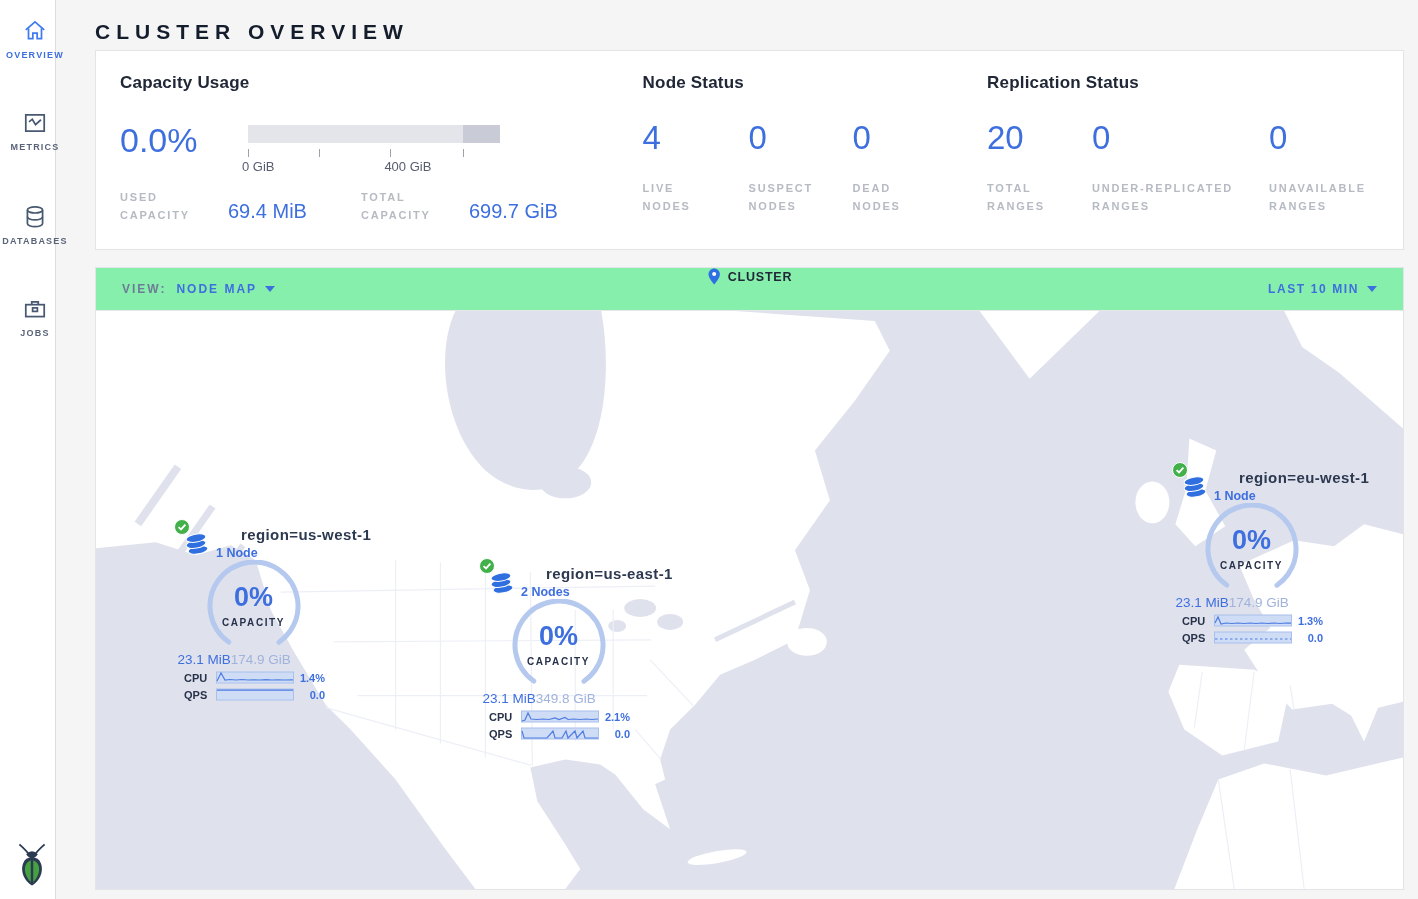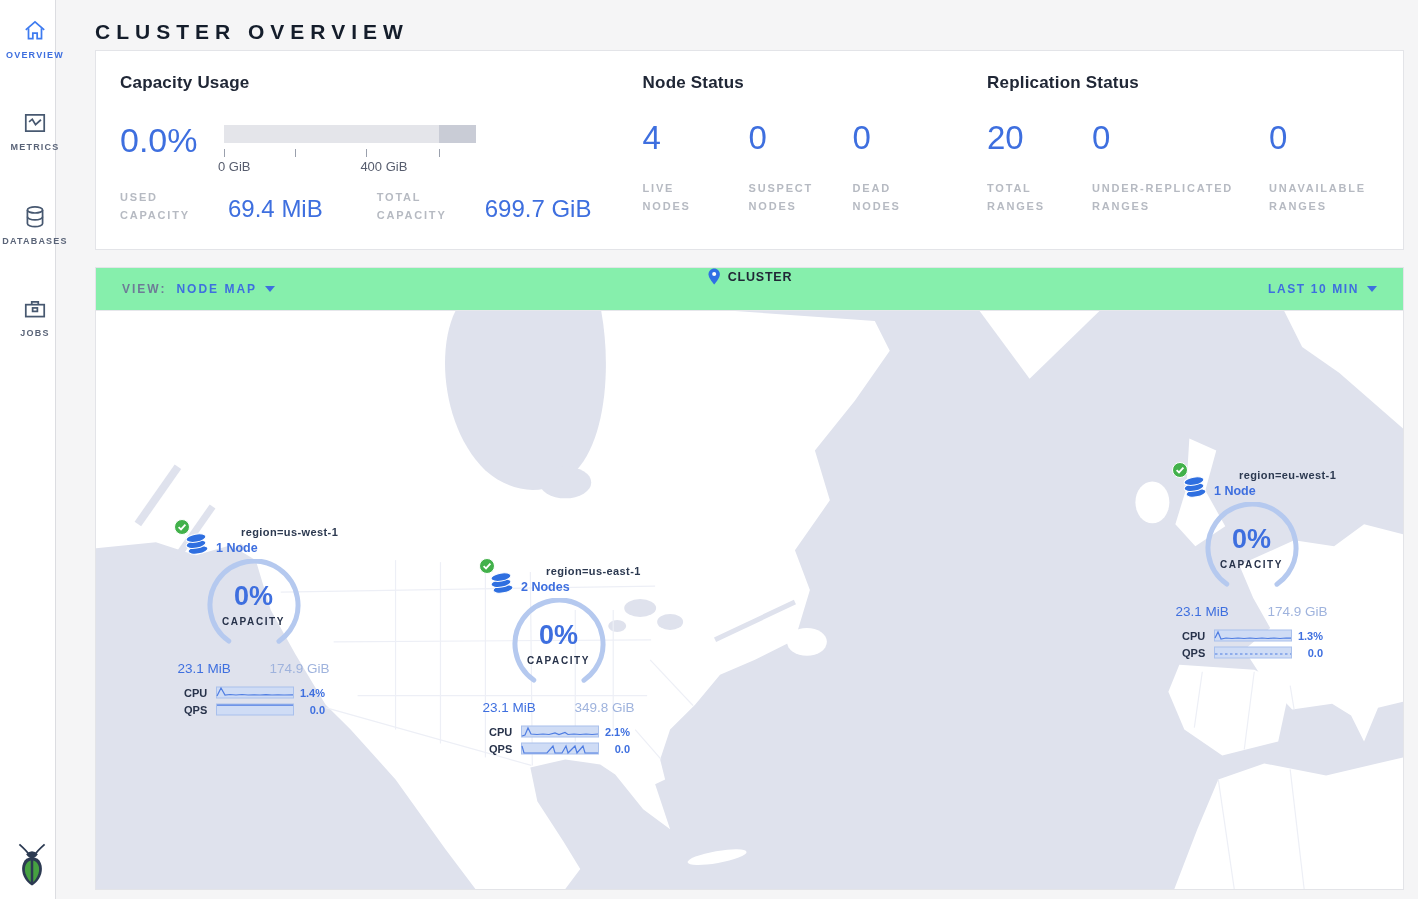--- a/index.html
+++ b/index.html
@@ -22,33 +22,33 @@
     letter-spacing:6px; color:#141d2b; }
 
   .panel { background:#fff; border:1px solid #e3e4e8; }
 
   
   .stats { height:200px; display:flex; padding:22px 24px 0 24px; }
   .sec-title { font-size:17px; font-weight:bold; color:#202736; letter-spacing:.2px; }
   .sec-cap { width:528px; }
   .sec-nodes { width:348px; }
   .sec-repl { flex:1; }
-  .cap-row { display:flex; margin-top:30px; }
+  .cap-row { display:flex; margin-top:30px;gap:24px; }
   .cap-pct { font-size:34px; color:#3e6fdf; line-height:1; width:104px; }
   .cap-barwrap { position:relative; width:252px; margin-top:2px; }
   .cap-bar { position:relative; height:18px; background:#e4e5ea; overflow:hidden; }
   .cap-bar .dark { position:absolute; right:0; top:0; bottom:0; width:14.5%; background:#c9ccd6; }
   .tick { position:absolute; top:24px; width:1px; height:8px; background:#9aa0ad; }
   .tick-lbl { position:absolute; top:34px; transform:translateX(-6px); font-size:13px; color:#575d6e; white-space:nowrap; }
   .cap-legend { display:flex; margin-top:32px; }
   .cap-leg-item { display:flex; align-items:flex-end; }
   .cap-leg-item + .cap-leg-item { margin-left:54px; }
   .glabel { font-size:11px; font-weight:bold; letter-spacing:1.8px; color:#b6bac2; line-height:1.6; }
   .cap-leg-item .glabel { width:92px; }
-  .gvalue { font-size:24px; color:#3e6fdf; margin-left:16px; margin-bottom:1px; white-space:nowrap; }
+  .gvalue { font-size:20px; color:#3e6fdf; margin-left:16px; margin-bottom:1px; white-space:nowrap; }
   .stat-cols { display:flex; margin-top:28px; }
   .stat-col .num { font-size:33px; color:#3e6fdf; line-height:1; }
   .stat-col .glabel { display:block; margin-top:26px; }
   .sec-nodes .stat-col:nth-child(1){ width:106px;} .sec-nodes .stat-col:nth-child(2){ width:104px;}
   .sec-nodes .stat-col .glabel { width:78px; }
   .sec-repl .stat-col:nth-child(1){ width:105px;} .sec-repl .stat-col:nth-child(2){ width:177px;}
   .sec-repl .stat-col:nth-child(1) .glabel { width:78px; }
   .sec-repl .stat-col:nth-child(2) .glabel { width:160px; }
   .sec-repl .stat-col:nth-child(3) .glabel { width:110px; }
 
@@ -69,28 +69,28 @@
   .mapArea { position:absolute; left:0; top:43px; right:0; bottom:0; background:#dfe2ed; }
   .mapArea > svg { position:absolute; left:0; top:0; width:100%; height:100%; }
 
   
   .node-card { position:absolute; width:155px; z-index:3; cursor:pointer; }
   .nc-head { display:flex; }
   .nc-iconwrap { position:relative; width:36px; height:36px; flex:0 0 36px; }
   .nc-badge { position:absolute; left:-2px; top:-4px; }
   .nc-db { position:absolute; left:8px; top:8px; }
   .nc-headtxt { margin-left:4px; margin-top:3px; }
-  .nc-region { font-size:11px; font-weight:bold; letter-spacing:.4px; color:#2c3950; white-space:nowrap;padding-left:25px; }
+  .nc-region { font-size:15px; font-weight:bold; letter-spacing:.4px; color:#2c3950; white-space:nowrap;padding-left:25px; }
   .nc-count { font-size:12.5px; font-weight:bold; color:#3e6fdf; margin-top:3px; }
   .nc-ring { position:relative; width:96px; height:92px; margin:0 auto; }
   .nc-pct { position:absolute; left:0; right:0; top:22px; text-align:center;
     font-size:27px; font-weight:bold; color:#3e6fdf; }
   .nc-caplbl { position:absolute; left:0; right:0; top:57px; text-align:center;
     font-size:10px; font-weight:bold; letter-spacing:1.6px; color:#27324a; }
-  .nc-vals { display:flex; justify-content:space-between; width:152px; margin:10px auto; }
+  .nc-vals { display:flex; justify-content:flex-start; width:152px; margin:0 auto; }
   .nc-used { font-size:13.5px; color:#3e6fdf; }
   .nc-total { font-size:13.5px; color:#9fb3dd; }
   .nc-metric { display:flex; align-items:center; margin-top:4px; padding-left:8px; }
   .nc-mlabel { width:32px; font-size:11px; font-weight:bold; color:#27324a; }
   .nc-mval { margin-left:auto; font-size:11px; font-weight:bold; color:#3e6fdf; padding-right:6px; }
 </style>
 </head>
 <body>
 
 <div class="sidebar">

